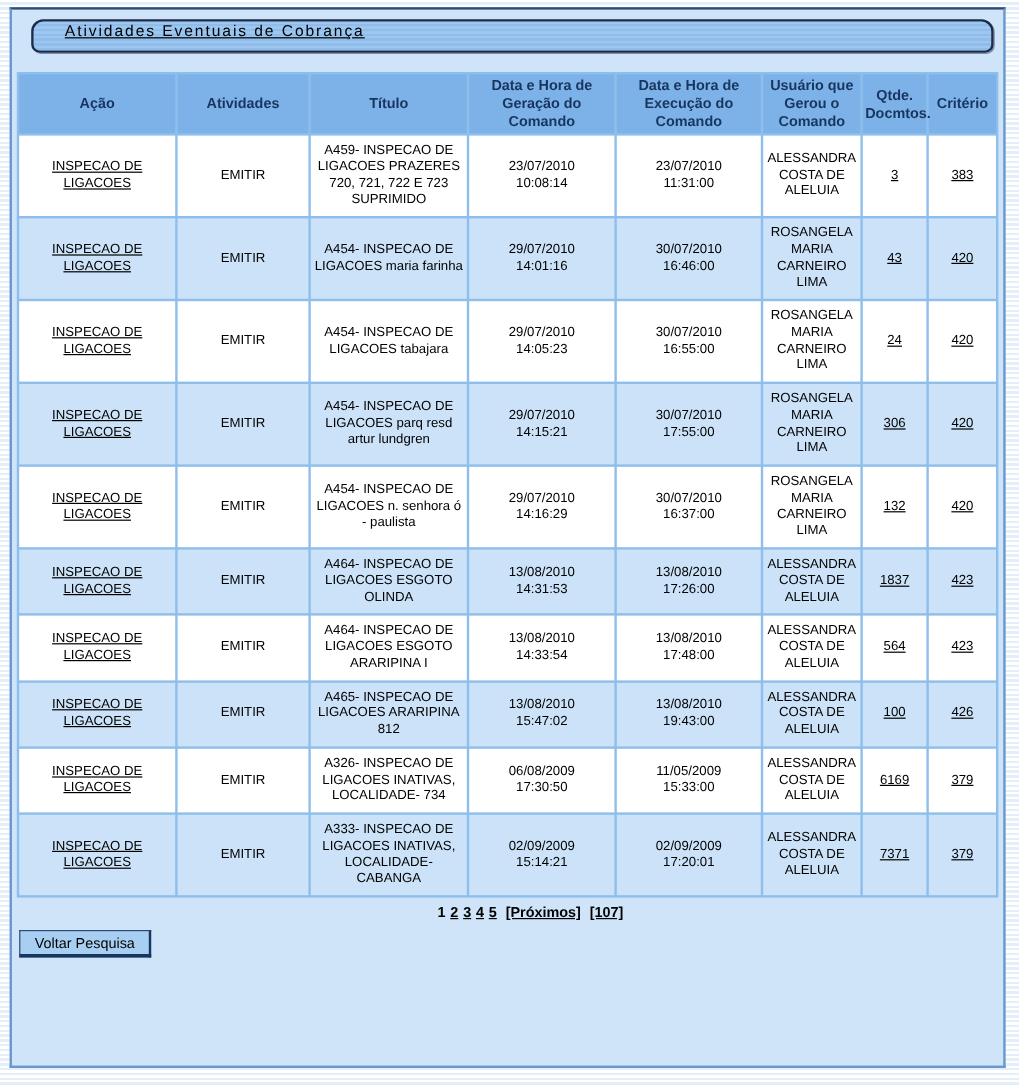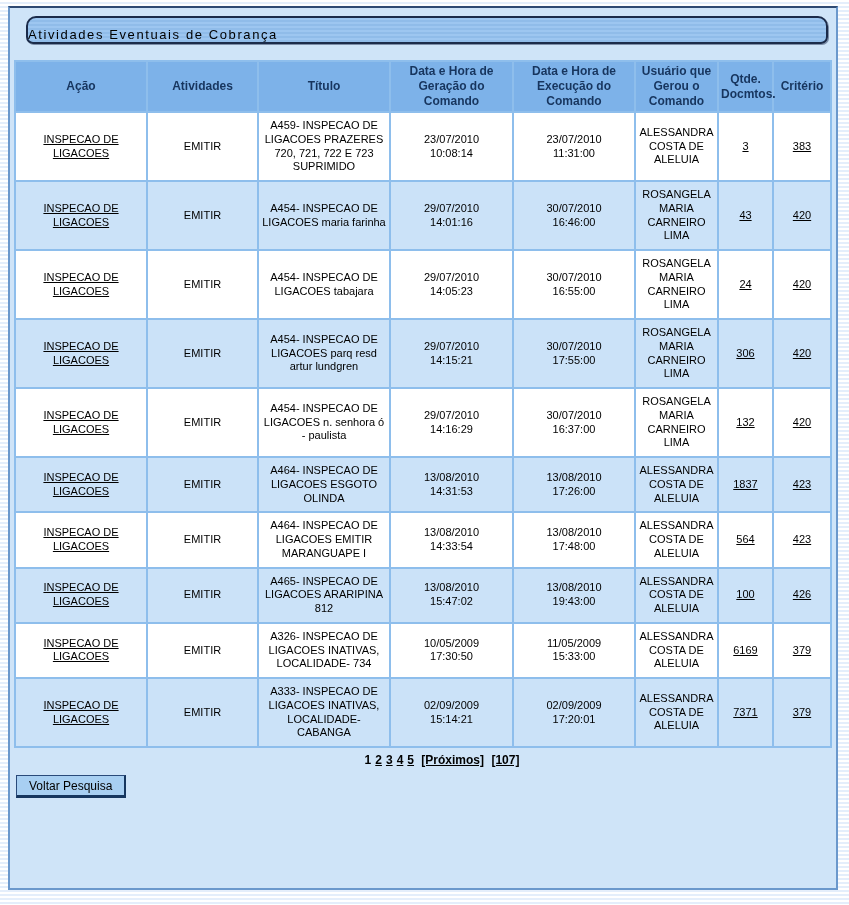--- a/index.html
+++ b/index.html
@@ -31,22 +31,23 @@
     background:var(--panel-bg);
     border:2px solid var(--panel-border);
     border-top-color:var(--panel-border-top);
   }
   .banner{
     margin:8px 8px 0 16px;height:28px;
     background:repeating-linear-gradient(to bottom,var(--banner-bg) 0px,var(--banner-bg) 2px,var(--banner-bg2) 2px,var(--banner-bg2) 4px);
     border:2px solid var(--banner-border);
     border-radius:10px 10px 7px 7px;
     box-shadow:1px 1px 0 rgba(20,35,70,.45);
-    display:flex;align-items:flex-end;
-    font-size:13px;color:#000;letter-spacing:1.6px;
+    display:flex;align-items:flex-start;
+    padding-left:26px;
+    font-size:13px;color:#000;letter-spacing:1.6px;text-decoration:underline;
   }
   table.results{
     margin:16px auto 0 auto;width:818px;table-layout:fixed;
     border-collapse:separate;border-spacing:2px;
     background:var(--grid);
   }
   th.title-cell{
     background:var(--table-header-bg);color:var(--header-text);
     font-size:12px;font-weight:bold;height:17px;padding:1px;
   }
@@ -187,21 +188,21 @@
 14:31:53</td>
           <td>13/08/2010
 17:26:00</td>
           <td>ALESSANDRA COSTA DE ALELUIA</td>
           <td><a class="lnk">1837</a></td>
           <td><a class="lnk">423</a></td>
         </tr>
         <tr>
           <td><a class="lnk">INSPECAO DE LIGACOES</a></td>
           <td>EMITIR</td>
-          <td>A464- INSPECAO DE LIGACOES EMITIR MARANGUAPE I</td>
+          <td>A464- INSPECAO DE LIGACOES ESGOTO ARARIPINA I</td>
           <td>13/08/2010
 14:33:54</td>
           <td>13/08/2010
 17:48:00</td>
           <td>ALESSANDRA COSTA DE ALELUIA</td>
           <td><a class="lnk">564</a></td>
           <td><a class="lnk">423</a></td>
         </tr>
         <tr class="alt">
           <td><a class="lnk">INSPECAO DE LIGACOES</a></td>
@@ -212,21 +213,21 @@
           <td>13/08/2010
 19:43:00</td>
           <td>ALESSANDRA COSTA DE ALELUIA</td>
           <td><a class="lnk">100</a></td>
           <td><a class="lnk">426</a></td>
         </tr>
         <tr>
           <td><a class="lnk">INSPECAO DE LIGACOES</a></td>
           <td>EMITIR</td>
           <td>A326- INSPECAO DE LIGACOES INATIVAS, LOCALIDADE- 734</td>
-          <td>10/05/2009
+          <td>06/08/2009
 17:30:50</td>
           <td>11/05/2009
 15:33:00</td>
           <td>ALESSANDRA COSTA DE ALELUIA</td>
           <td><a class="lnk">6169</a></td>
           <td><a class="lnk">379</a></td>
         </tr>
         <tr class="alt">
           <td><a class="lnk">INSPECAO DE LIGACOES</a></td>
           <td>EMITIR</td>

